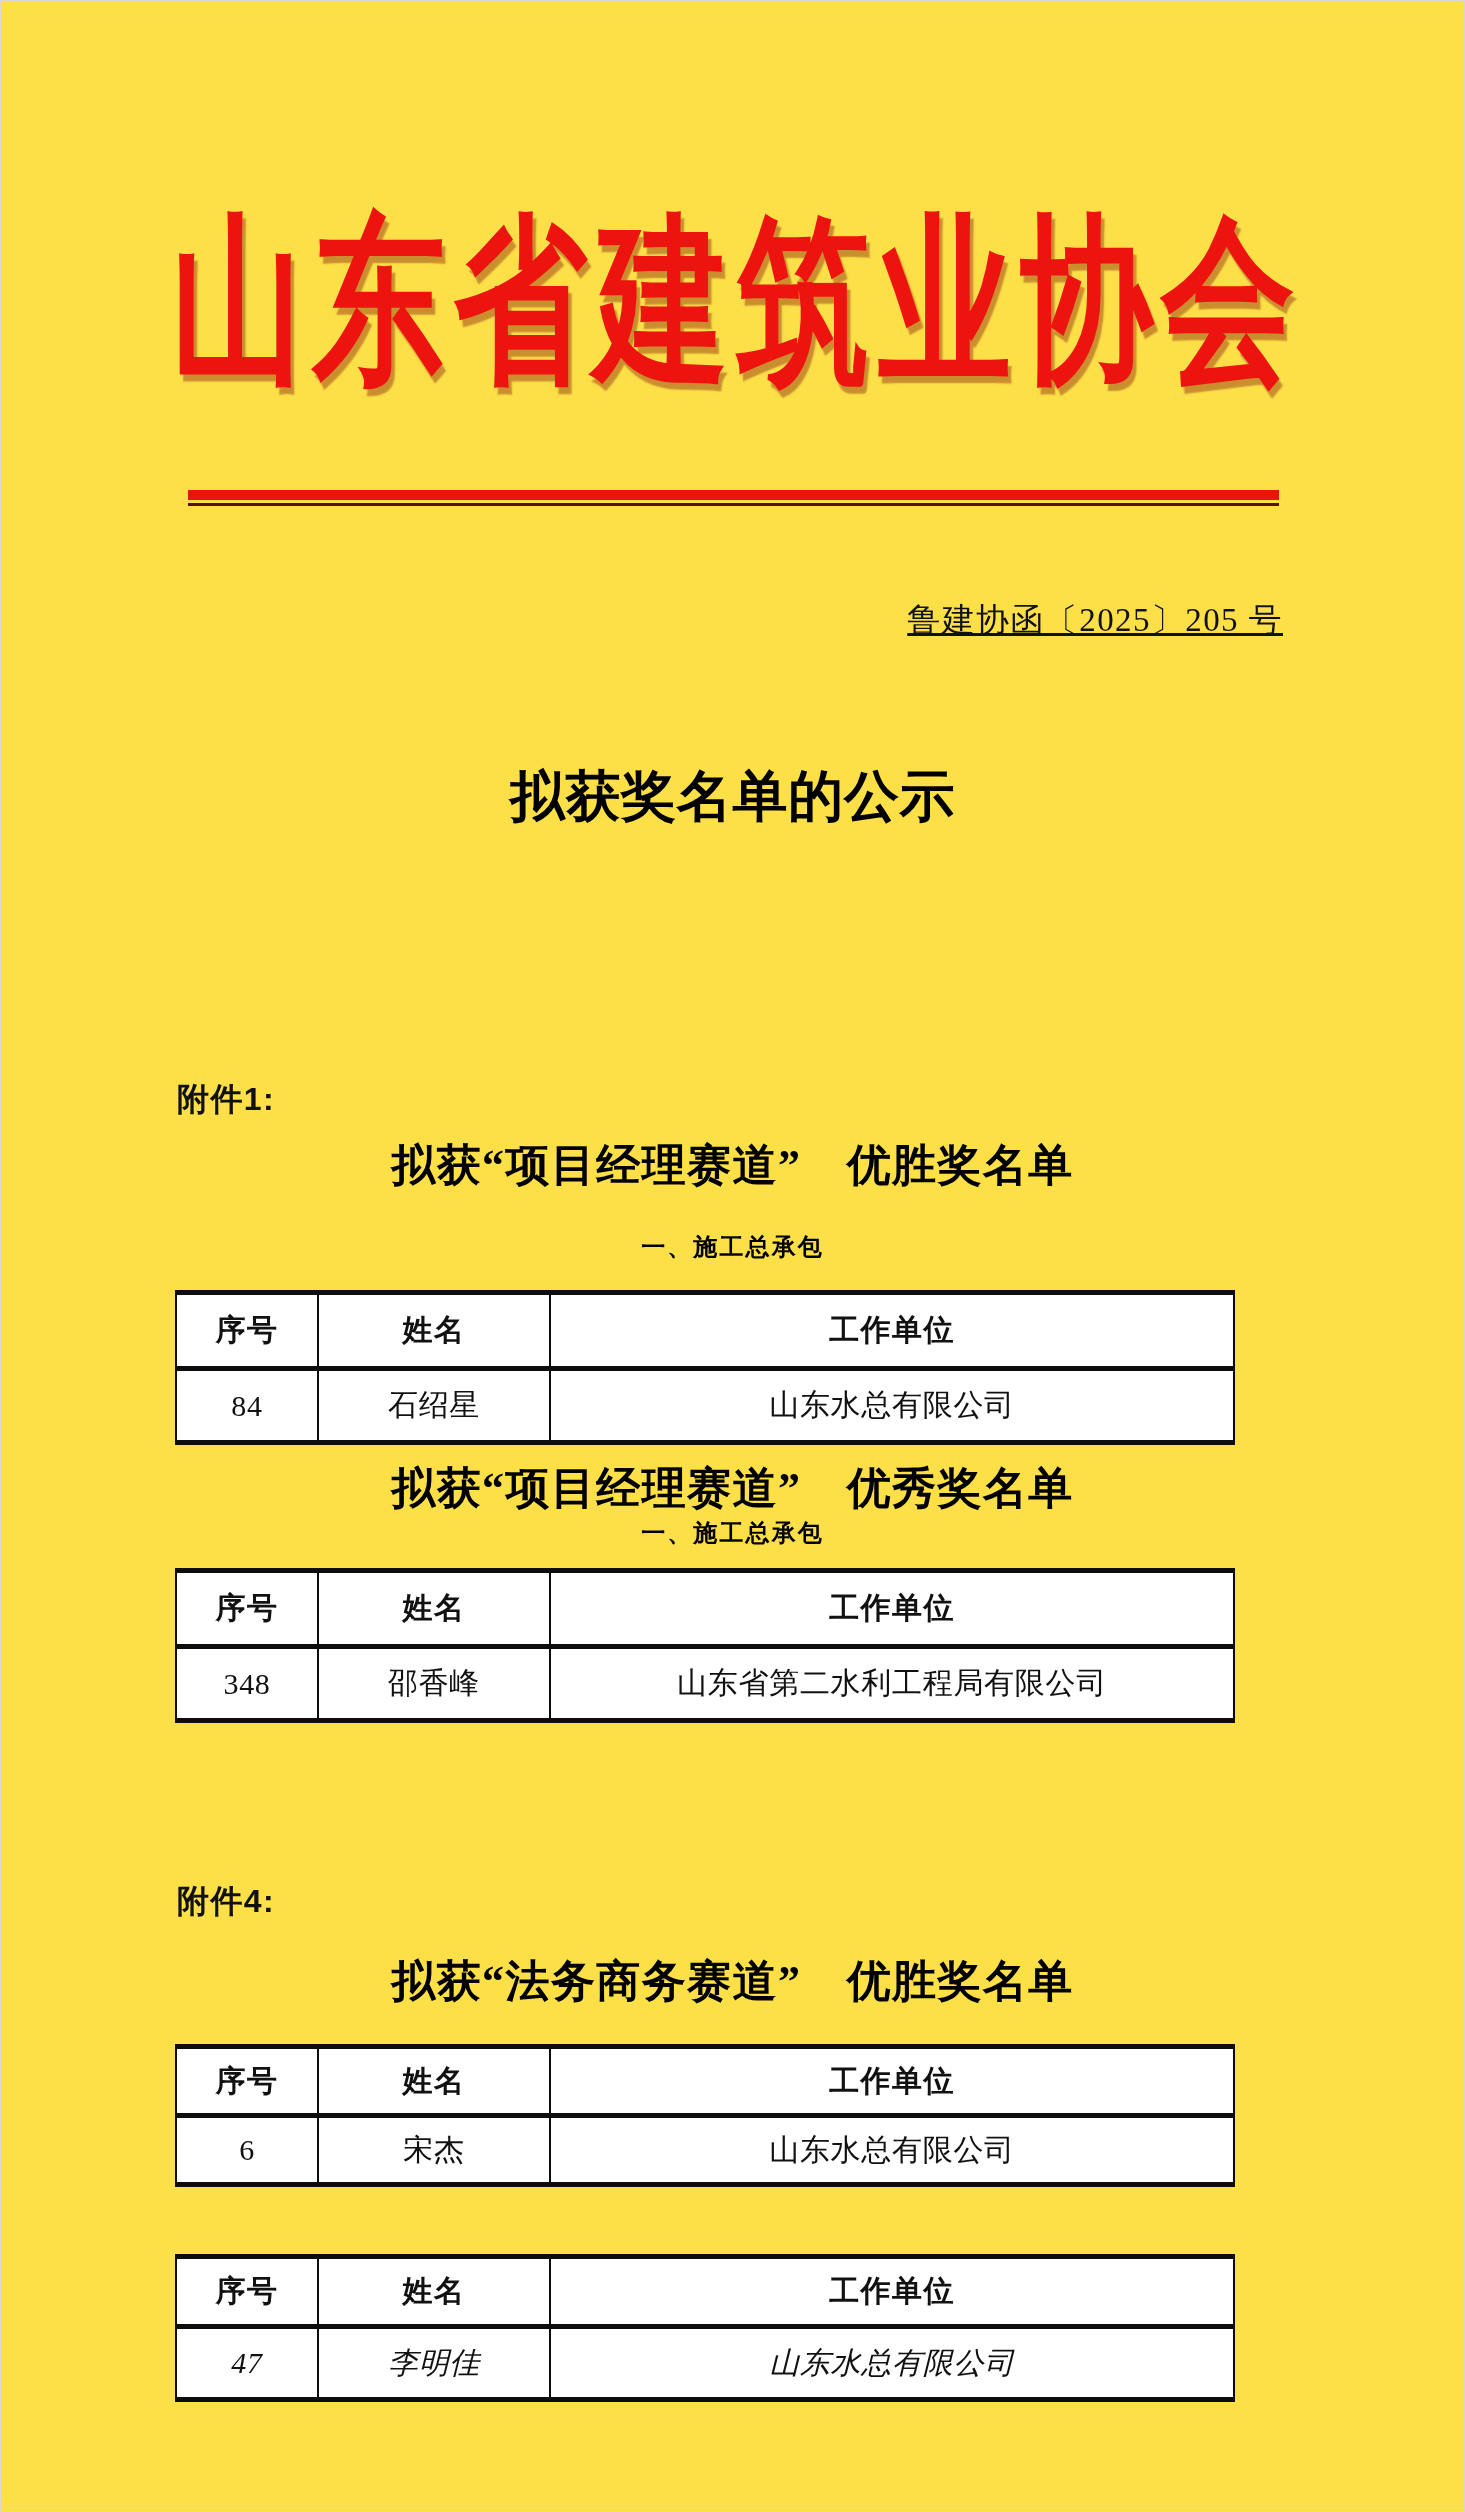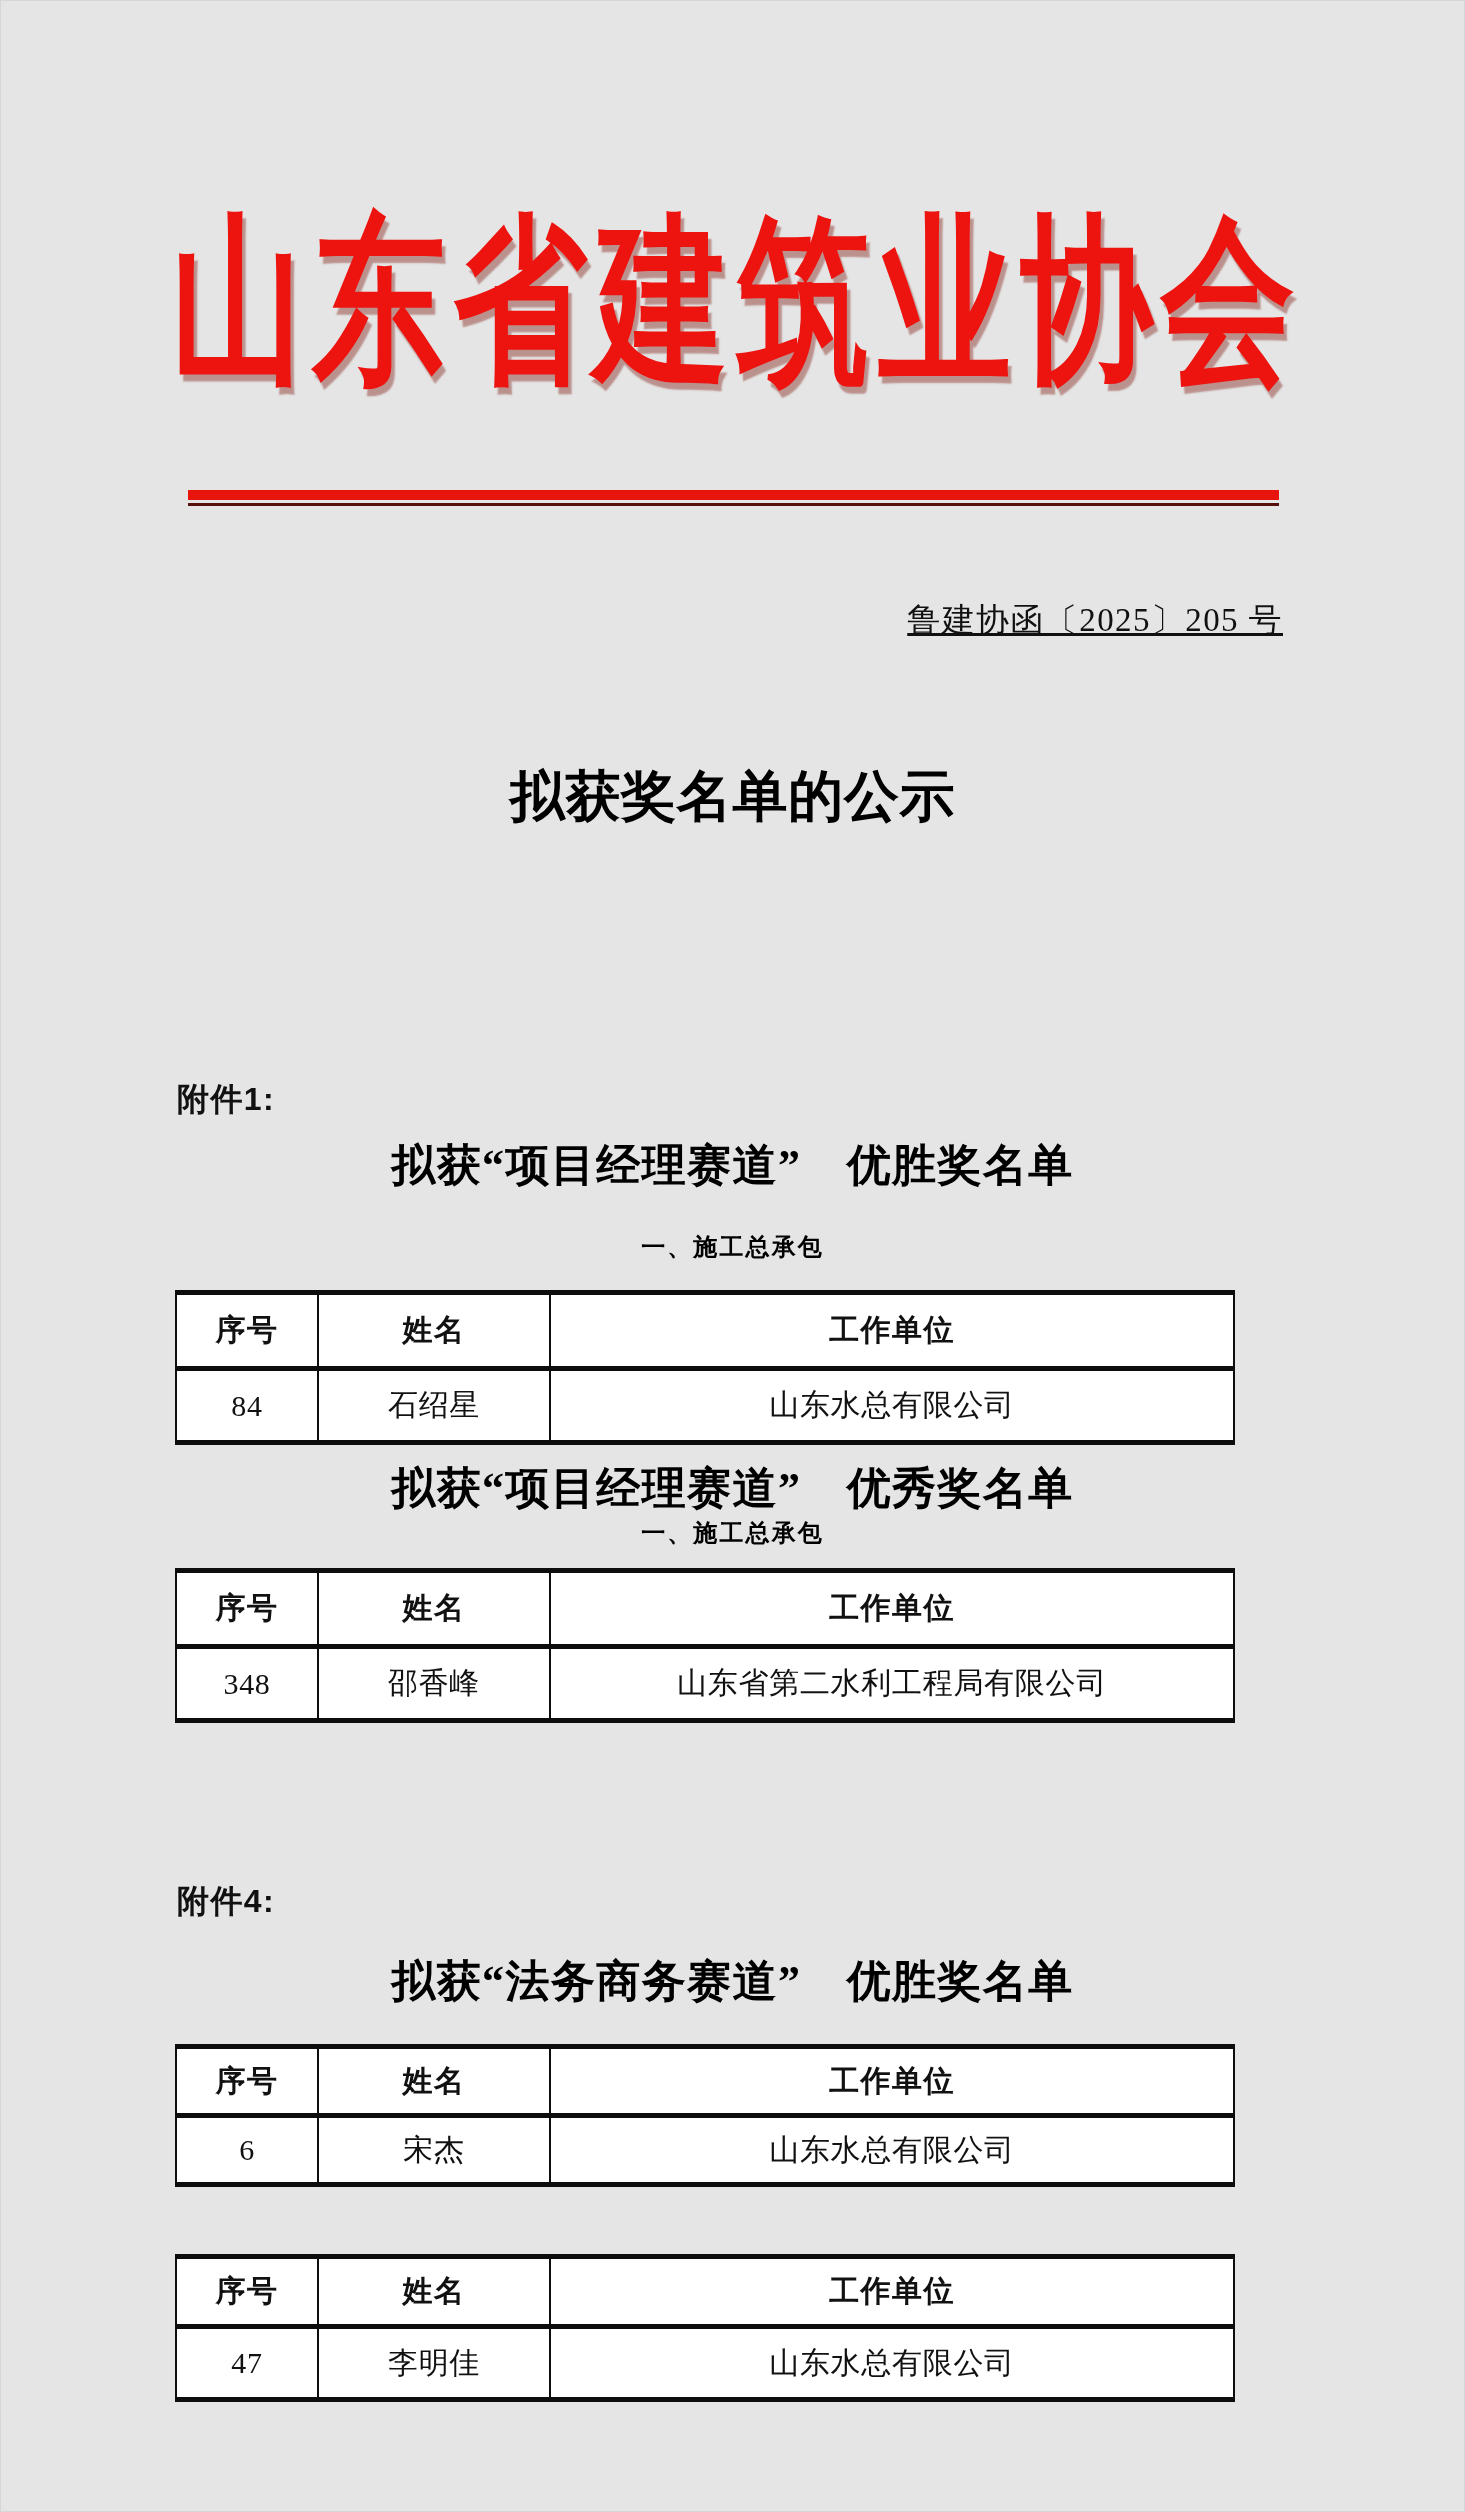--- a/index.html
+++ b/index.html
@@ -1,19 +1,19 @@
 <!DOCTYPE html>
 <html style="font-size:11.3px"><head>
 <meta charset="utf-8">
 <style>
   html,body{margin:0;padding:0;background:#ffffff;}
   #page{
     position:relative;
     width:1465px;height:2512px;
-    background:#e5e5e5;
+    background:#fde047;
     box-sizing:border-box;
     border:1.4px solid #d6d6d6;
     overflow:hidden;
     font-family:"Liberation Serif","DejaVu Serif",serif;
     color:#111;
   }
   .org-title{
     position:absolute;top:211px;left:0;width:100%;
     text-align:center;
     font-size:133px;line-height:1;
@@ -73,21 +73,21 @@
     font-family:"Liberation Sans","DejaVu Sans",sans-serif;
     font-weight:700;font-size:30px;letter-spacing:1.4px;
   }
   table.award-table td{
     font-family:"Liberation Serif","DejaVu Serif",serif;
     font-size:30px;letter-spacing:0.7px;
   }
   col.c1{width:142px;} col.c2{width:232px;} col.c3{width:684px;}
   .h100 th{height:71px;} .r98 td{height:69px;}
   .h90 th{height:64px;}  .r90 td{height:64px;}
-  .h92 th{height:65px;}  .r96 td{height:68px;}
+  .h92 th{height:65px;}  .r96 td{height:68px;font-style:italic;}
 </style>
 </head>
 <body>
 
 <div id="page">
 
   <div class="org-title">山东省建筑业协会</div>
 
   <div class="red-rule">
     <div class="red-rule-bar"></div>

